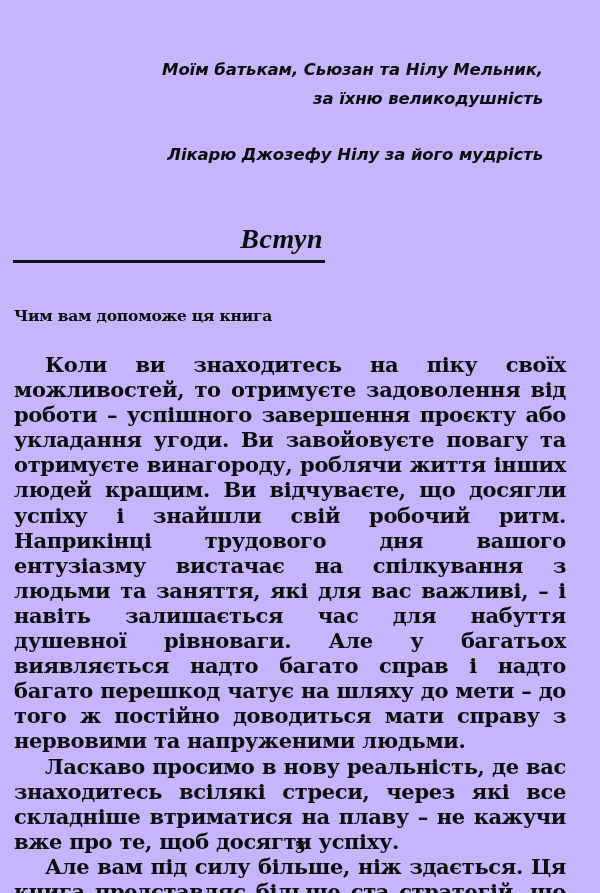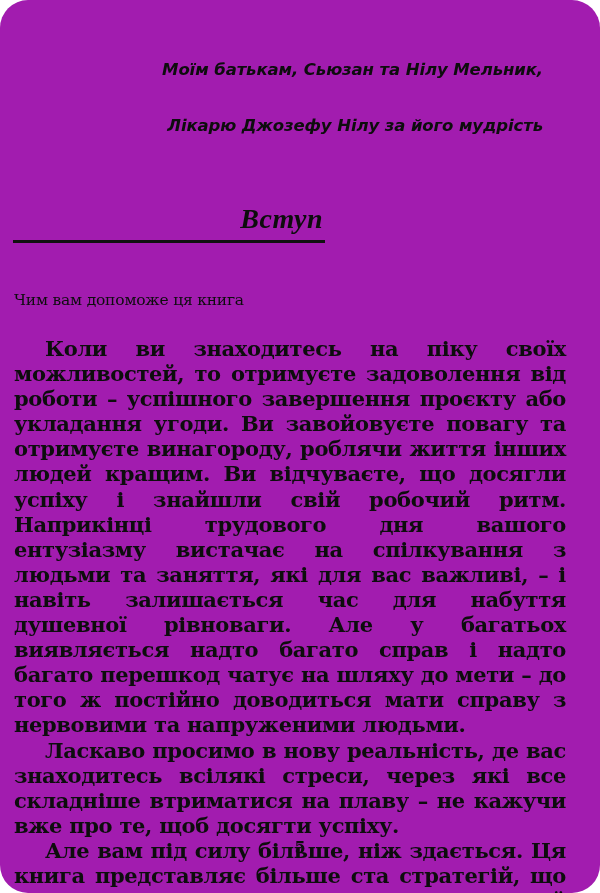--- a/index.html
+++ b/index.html
@@ -11,24 +11,23 @@
   body {
     font-family: "Liberation Serif", "DejaVu Serif", serif;
     color: #0d0d0d;
     -webkit-font-smoothing: antialiased;
   }
 
   .page {
     position: relative;
     width: 600px;
     height: 893px;
-    background: #a21caf;
+    background: #c4b5fd;
     overflow: hidden;
     box-sizing: border-box;
-    border-radius: 28px;
   }
 
   
   .dedication {
     position: absolute;
     left: 14px;
     right: 57px;
     top: 55px;
     text-align: right;
   }
@@ -42,21 +41,21 @@
     white-space: nowrap;
   }
   .dedication-group-2 {
     margin-top: 27px;
   }
 
   
   .chapter-head {
     position: absolute;
     left: 13px;
-    top: 202px;
+    top: 222px;
     width: 312px;
   }
   .chapter-title {
     font-family: "Liberation Serif", "DejaVu Serif", serif;
     font-style: italic;
     font-weight: 700;
     font-size: 28px;
     line-height: 34px;
     text-align: right;
     padding-right: 2px;
@@ -71,25 +70,25 @@
 
   
   .body-area {
     position: absolute;
     left: 14px;
     top: 290px;
     width: 552px;
   }
   .subheading {
     font-family: "DejaVu Serif", "Liberation Serif", serif;
-    font-weight: 400;
+    font-weight: 700;
     font-size: 15.5px;
     line-height: 20px;
     letter-spacing: -0.2px;
-    margin: 0 0 26px 0;
+    margin: 16px 0 26px 0;
   }
   .para {
     margin: 0;
     font-family: "DejaVu Serif", "Liberation Serif", serif;
     font-weight: 700;
     font-size: 21px;
     line-height: 25.1px;
     text-align: justify;
     text-indent: 31px;
     letter-spacing: -0.35px;
@@ -114,20 +113,21 @@
   }
 </style>
 </head>
 <body>
 
 <div class="page">
 
   <div class="dedication">
     <div class="dedication-group-1">
       <div class="dedication-line">Моїм батькам, Сьюзан та Нілу Мельник,</div>
+      <div class="dedication-line">за їхню великодушність</div>
     </div>
     <div class="dedication-group-2">
       <div class="dedication-line">Лікарю Джозефу Нілу за його мудрість</div>
     </div>
   </div>
 
   <div class="chapter-head">
     <div class="chapter-title">Вступ</div>
     <div class="chapter-rule"></div>
   </div>

